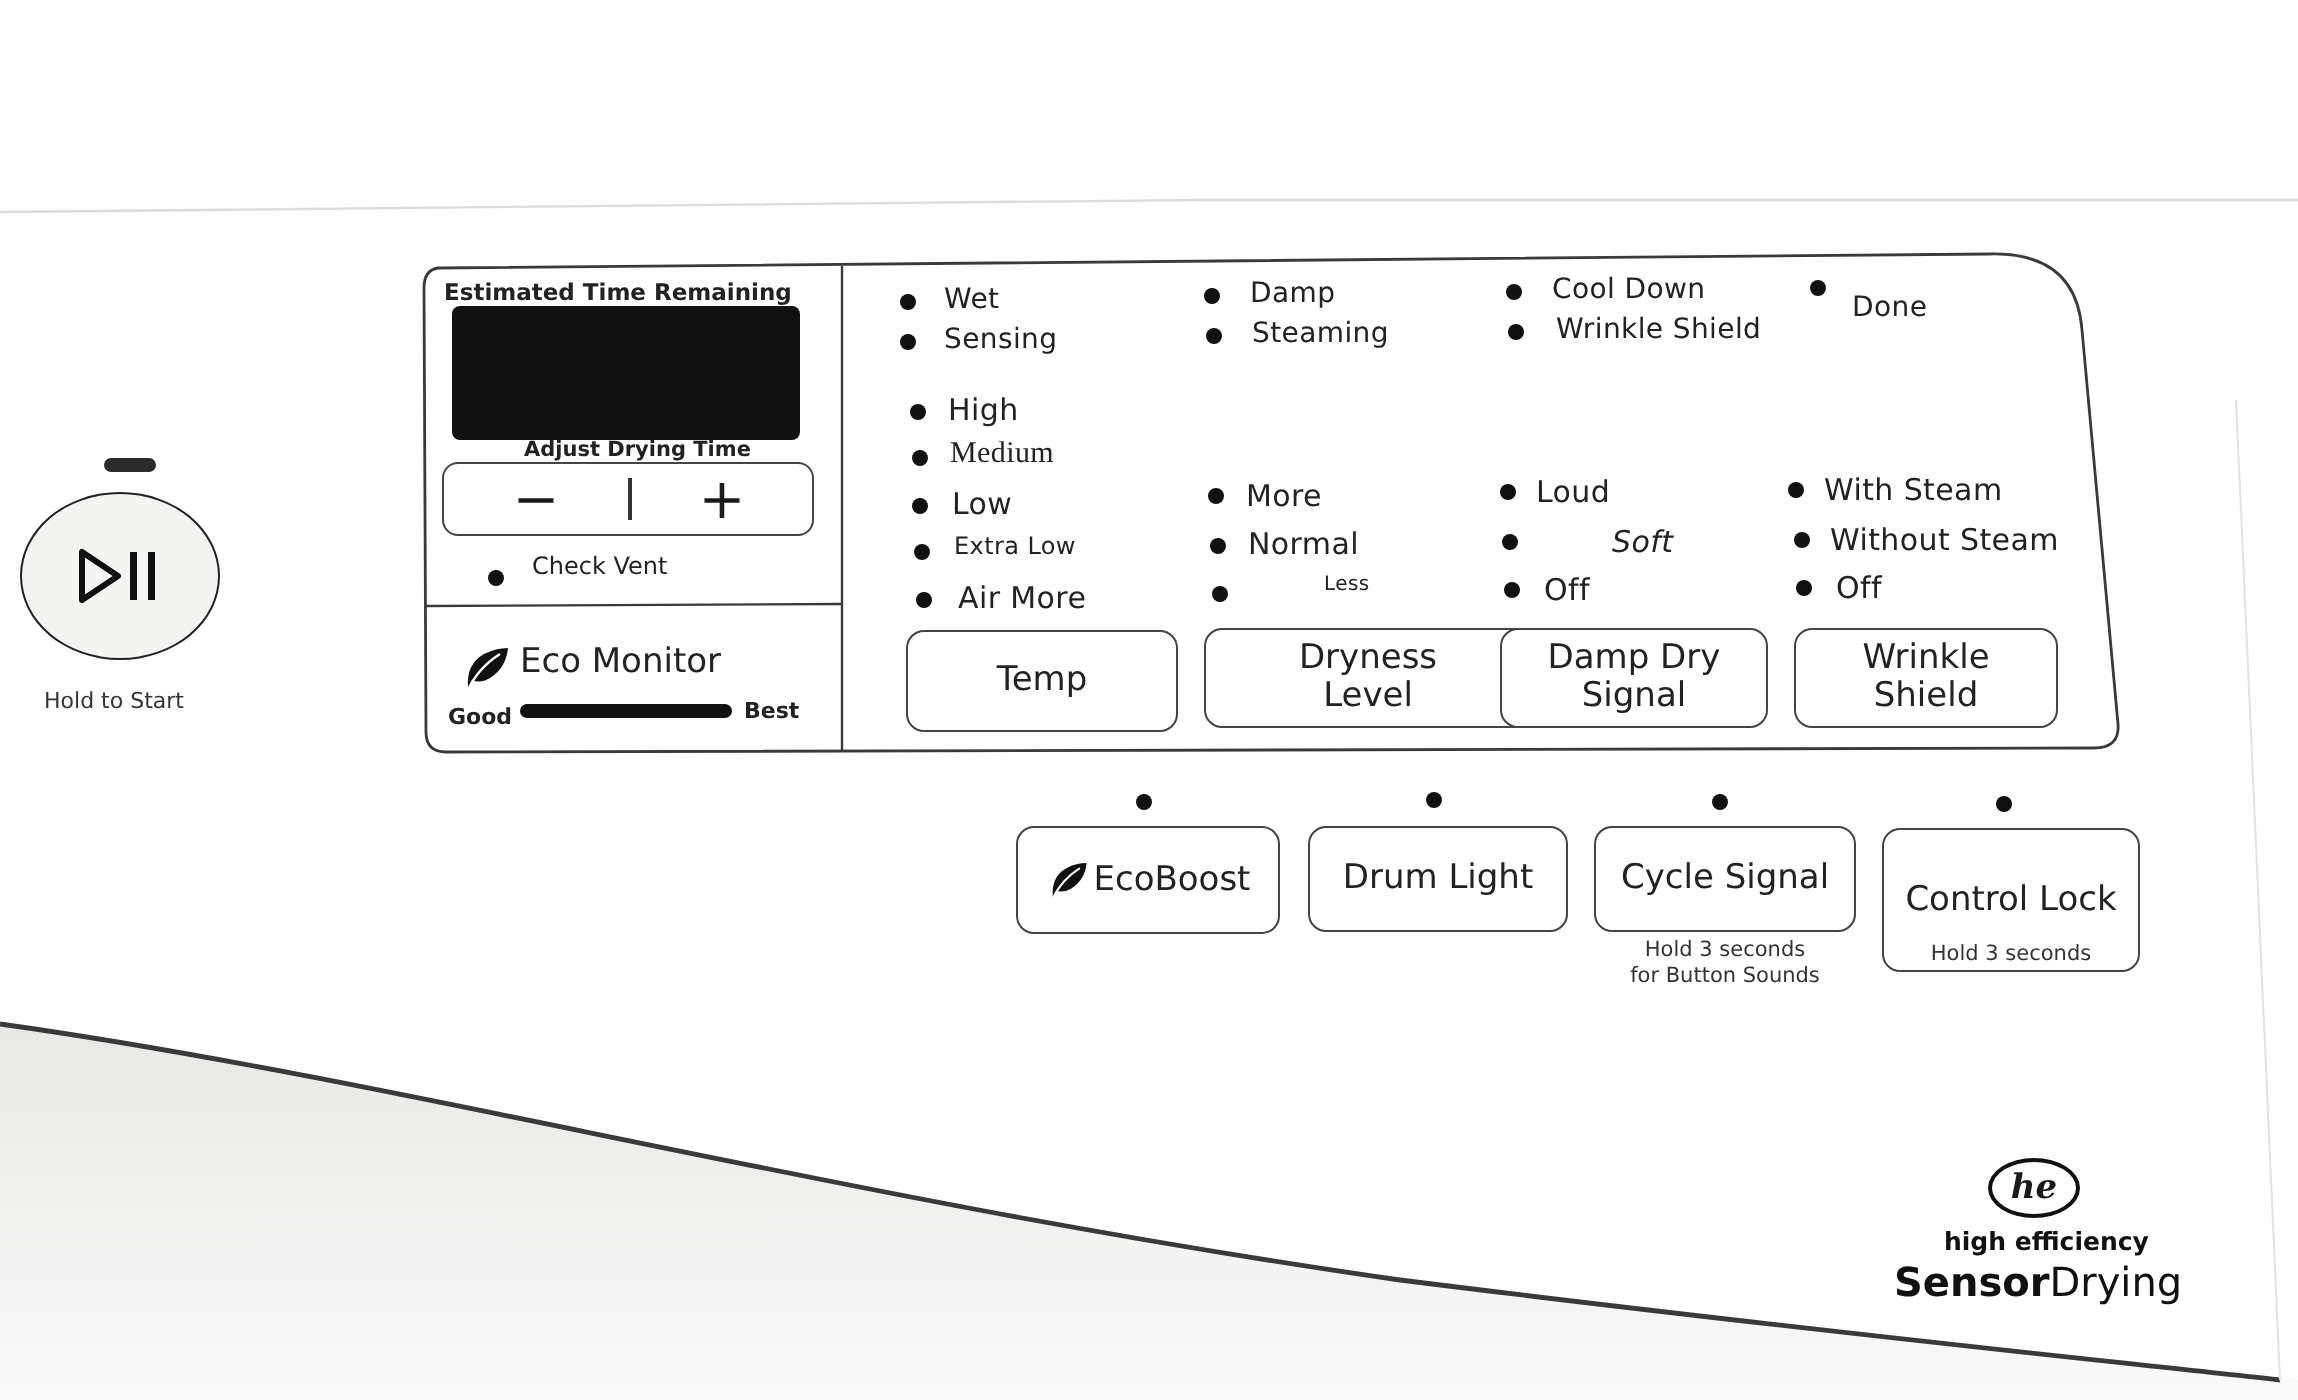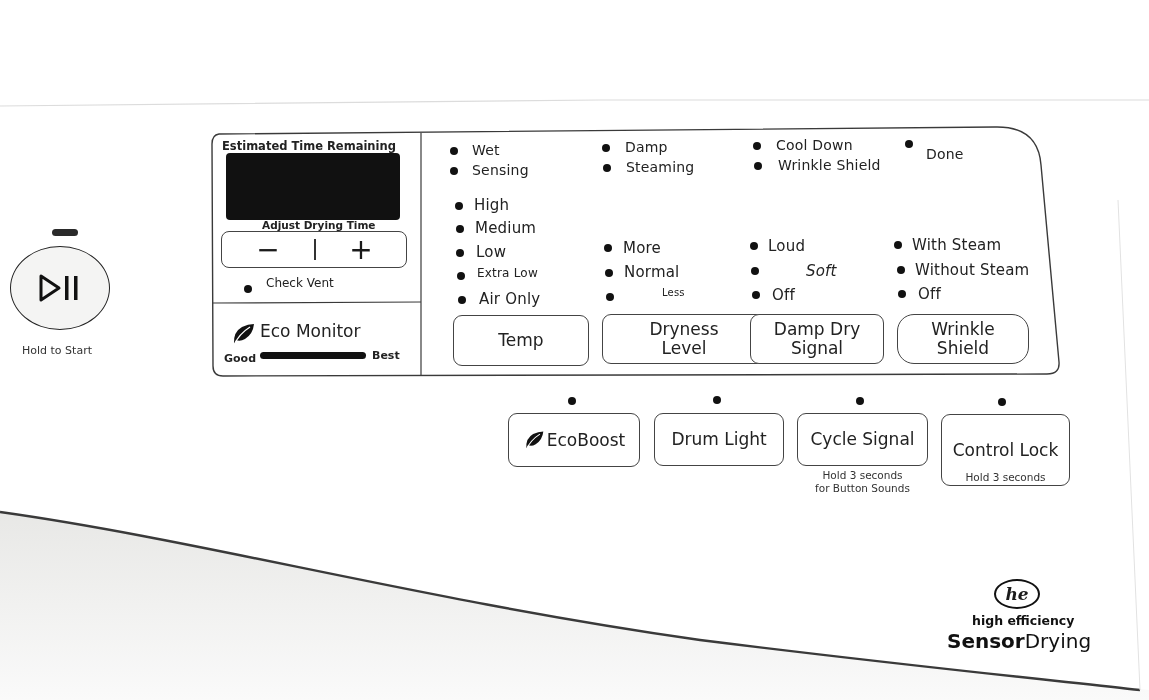--- a/index.html
+++ b/index.html
@@ -96,27 +96,27 @@
   <div class="abs lbl" style="left:778px;top:157px;">Wrinkle Shield</div>
 
   <span class="abs dot" style="left:905px;top:140px;"></span>
   <div class="abs lbl" style="left:926px;top:146px;">Done</div>
 </div>
 
 <div>
   <span class="abs dot" style="left:455px;top:202px;"></span>
   <div class="abs lbl" style="left:474px;top:196px;font-size:15px;">High</div>
   <span class="abs dot" style="left:456px;top:225px;"></span>
-  <div class="abs lbl" style="left:475px;top:219px;font-size:15px;">Medium</div>
+  <div class="abs lbl" style="left:475px;top:219px;font-size:15px;font-family:Liberation Serif, serif;">Medium</div>
   <span class="abs dot" style="left:456px;top:249px;"></span>
   <div class="abs lbl" style="left:476px;top:243px;font-size:15px;">Low</div>
   <span class="abs dot" style="left:457px;top:272px;"></span>
   <div class="abs lbl" style="left:477px;top:266px;font-size:12px;">Extra Low</div>
   <span class="abs dot" style="left:458px;top:296px;"></span>
-  <div class="abs lbl" style="left:479px;top:290px;font-size:15px;">Air Only</div>
+  <div class="abs lbl" style="left:479px;top:290px;font-size:15px;">Air More</div>
 </div>
 <div class="btn" style="left:453px;top:315px;width:136px;height:51px;">
   <span>Temp</span>
 </div>
 
 <div>
   <span class="abs dot" style="left:604px;top:244px;"></span>
   <div class="abs lbl" style="left:623px;top:239px;font-size:15px;">More</div>
   <span class="abs dot" style="left:605px;top:269px;"></span>
   <div class="abs lbl" style="left:624px;top:263px;font-size:15px;">Normal</div>
@@ -142,21 +142,21 @@
 </div>
 
 <div>
   <span class="abs dot" style="left:894px;top:241px;"></span>
   <div class="abs lbl" style="left:912px;top:236px;font-size:15px;">With Steam</div>
   <span class="abs dot" style="left:897px;top:266px;"></span>
   <div class="abs lbl" style="left:915px;top:261px;font-size:15px;">Without Steam</div>
   <span class="abs dot" style="left:898px;top:290px;"></span>
   <div class="abs lbl" style="left:918px;top:285px;font-size:15px;">Off</div>
 </div>
-<div class="btn" style="left:897px;top:314px;width:132px;height:50px;flex-direction:column;border-radius:17px;">
+<div class="btn" style="left:897px;top:314px;width:132px;height:50px;flex-direction:column;">
   <span>Wrinkle</span>
   <span>Shield</span>
 </div>
 
 <span class="abs dot" style="left:568px;top:397px;"></span>
 <div class="btn" style="left:508px;top:413px;width:132px;height:54px;">
   <svg width="22" height="22" viewBox="0 0 26 24" style="margin-right:2px;">
     <path d="M4 22 Q3 10 12 5 Q18 2 24 2 Q23 12 15 17 Q10 20 6 18" fill="#111"></path>
     <path d="M4 23 Q9 12 20 5" stroke="#fff" stroke-width="1.2" fill="none"></path>
   </svg>

